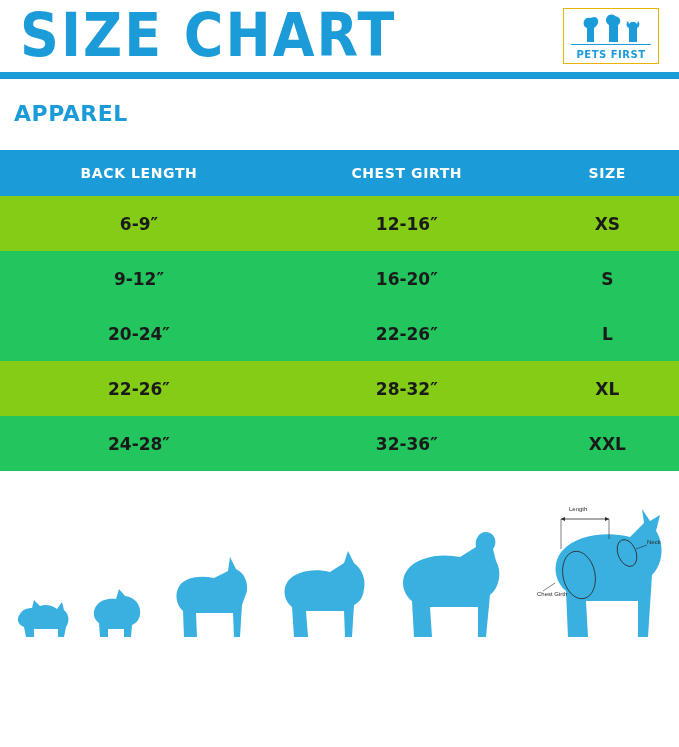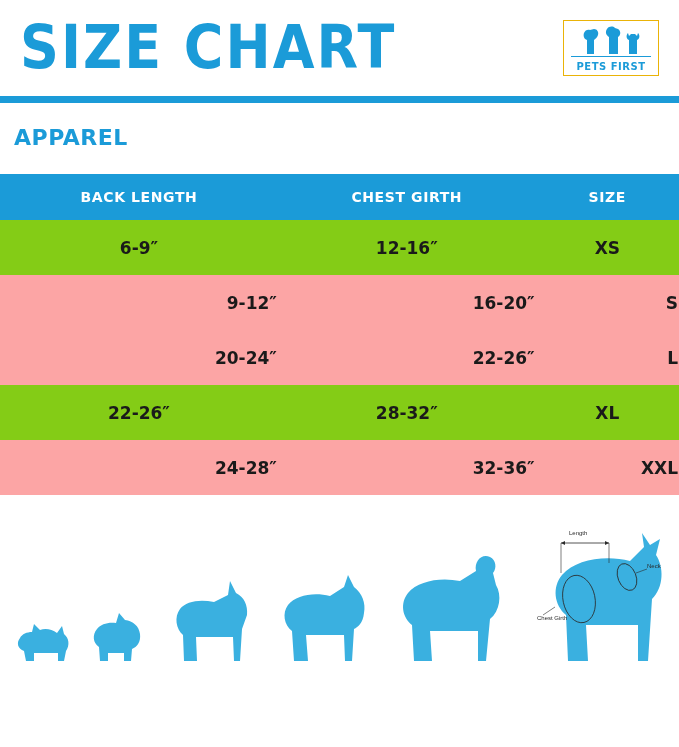--- a/index.html
+++ b/index.html
@@ -17,21 +17,21 @@
     position: relative;
     width: 679px;
     height: 747px;
     box-sizing: border-box;
   }
 
   
   .header {
     position: relative;
     height: 72px;
-    padding: 12px 10px;
+    padding: 0 10px;
     display: flex;
     align-items: center;
     justify-content: space-between;
   }
   .title {
     font-family: "DejaVu Sans", sans-serif;
     font-weight: bold;
     font-size: 54px;
     letter-spacing: 2px;
     color: #1b9bd8;
@@ -105,21 +105,21 @@
   }
   .table td {
     height: 53px;
     text-align: center;
     font-family: "DejaVu Sans", sans-serif;
     font-weight: bold;
     font-size: 17px;
     color: #1a1a1a;
   }
   tr.band-dark td { background: #84cc16; }
-  tr.band-light td { background: #fca5a5; text-align: right; }
+  tr.band-light td { background: #22c55e; }
   .col-a { width: 41%; }
   .col-b { width: 38%; }
   .col-c { width: 21%; }
 
   
   .dogs {
     position: relative;
     height: 150px;
     margin-top: 16px;
     width: 100%;

